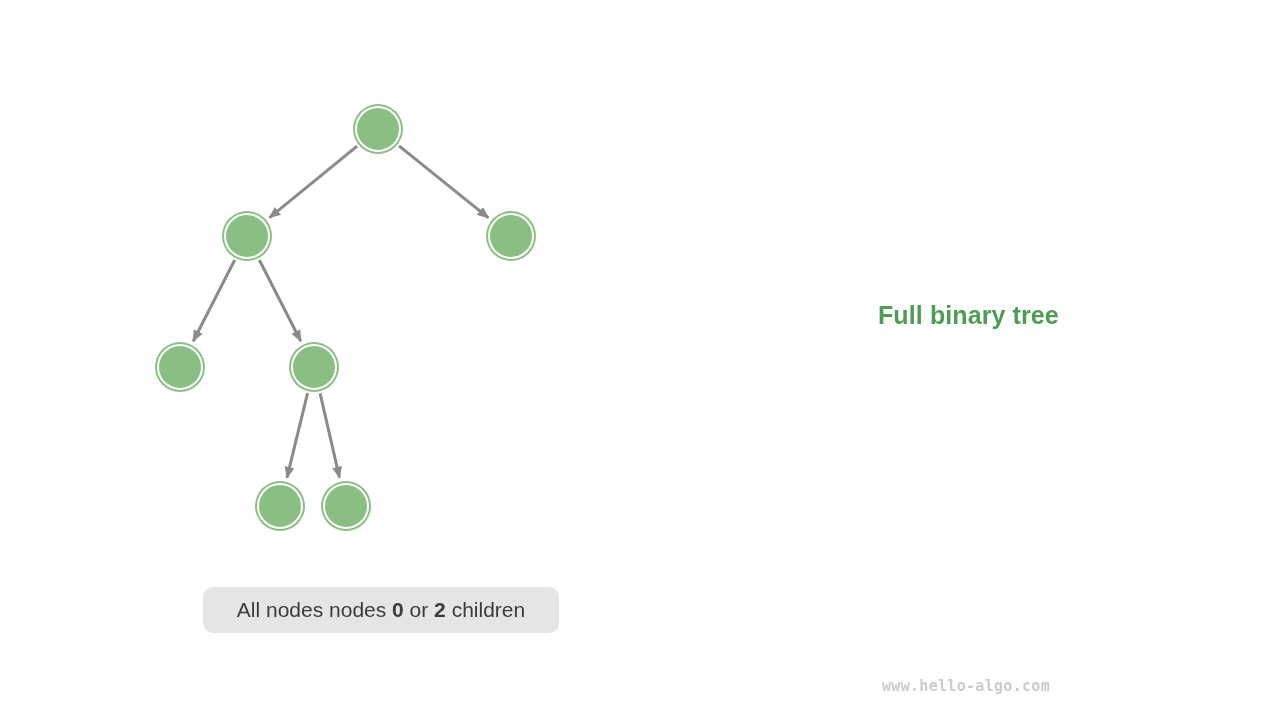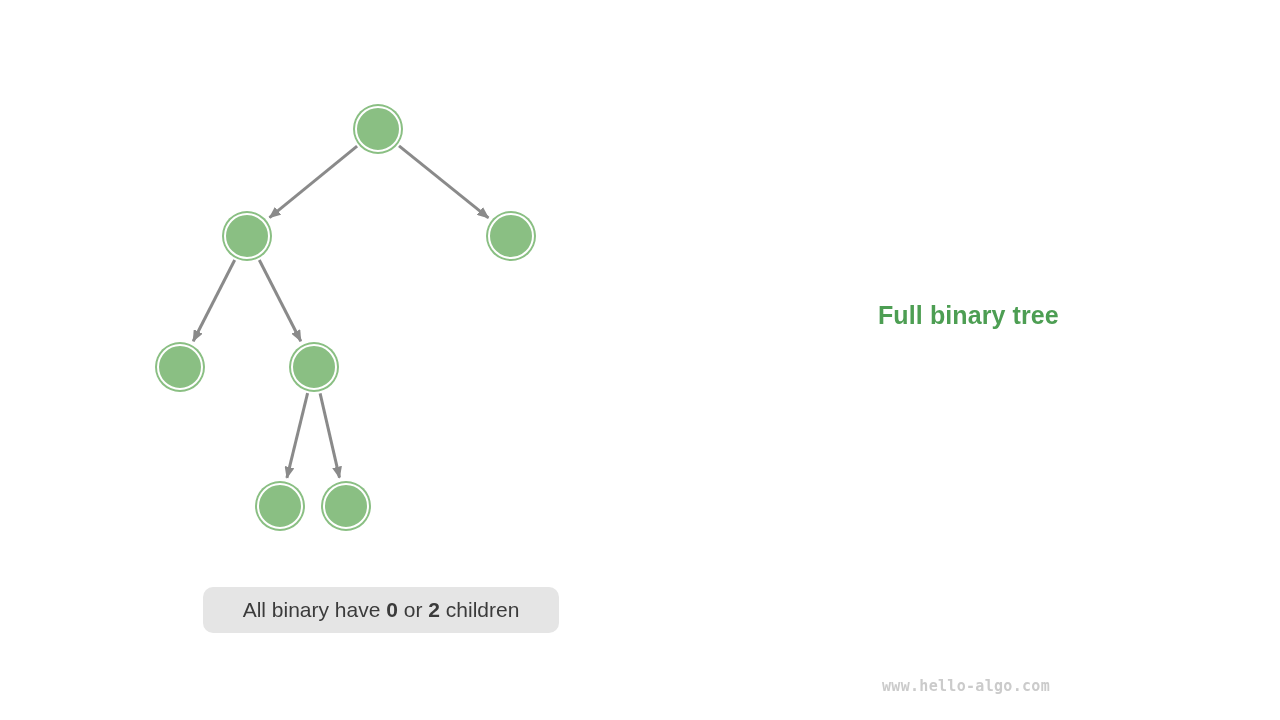--- a/index.html
+++ b/index.html
@@ -98,17 +98,17 @@
         <circle cx="280" cy="506" r="22" fill="none" stroke="#FFFFFF" stroke-width="2"></circle>
       </g>
       <g>
         <circle cx="346" cy="506" r="25" fill="#8ABF83"></circle>
         <circle cx="346" cy="506" r="22" fill="none" stroke="#FFFFFF" stroke-width="2"></circle>
       </g>
     </svg>
 
   <div class="diagram-title" style="color: rgb(77, 158, 83);">Full binary tree</div>
 
-  <div class="caption-box" style="background: rgb(229, 229, 229); color: rgb(59, 59, 59);"><span>All binary have </span><b>0</b><span> or </span><b>2</b><span> children</span></div>
+  <div class="caption-box" style="background: rgb(229, 229, 229); color: rgb(59, 59, 59);"><span>All nodes nodes </span><b>0</b><span> or </span><b>2</b><span> children</span></div>
 
   <div class="watermark" style="color: rgb(203, 203, 203);">www.hello-algo.com</div>
 
 </div>
 
 </body></html>

